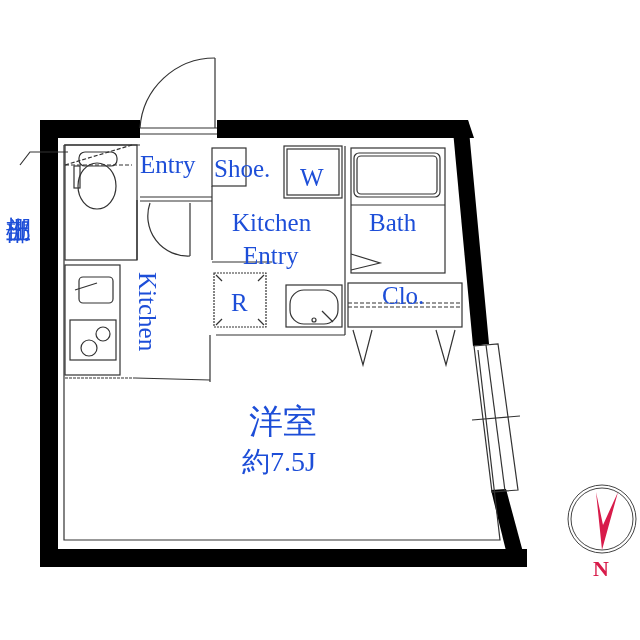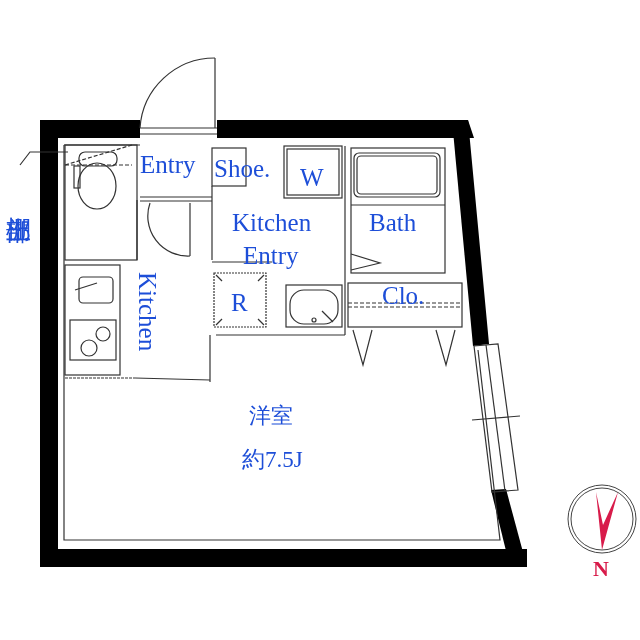--- a/index.html
+++ b/index.html
@@ -116,16 +116,16 @@
 
 <div class="lbl room" style="left:140px;top:152px;">Entry</div>
 <div class="lbl room" style="left:214px;top:156px;">Shoe.</div>
 <div class="lbl room" style="left:300px;top:165px;">W</div>
 <div class="lbl room" style="left:232px;top:210px;">Kitchen</div>
 <div class="lbl room" style="left:243px;top:243px;">Entry</div>
 <div class="lbl room" style="left:369px;top:210px;">Bath</div>
 <div class="lbl room" style="left:231px;top:290px;">R</div>
 <div class="lbl room" style="left:382px;top:283px;">Clo.</div>
 <div class="lbl room vert" style="left:135px;top:272px;">Kitchen</div>
-<div class="lbl" style="left:249px;top:405px;font-size:22px;">洋室</div>
-<div class="lbl" style="left:242px;top:448px;font-size:23px;">約7.5J</div>
+<div class="lbl" style="left:249px;top:405px;font-size:34px;">洋室</div>
+<div class="lbl" style="left:242px;top:448px;font-size:28px;">約7.5J</div>
 
 <div class="lbl" style="left:593px;top:558px;font-size:22px;color:#d81b4a;font-weight:bold;">N</div>
 
 </body></html>

